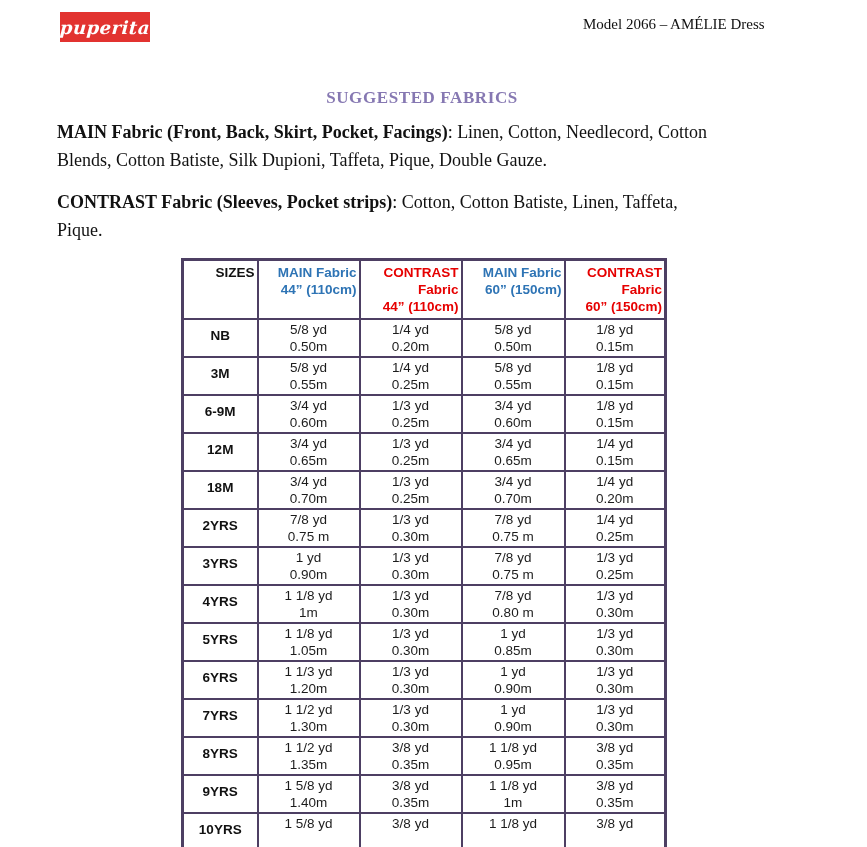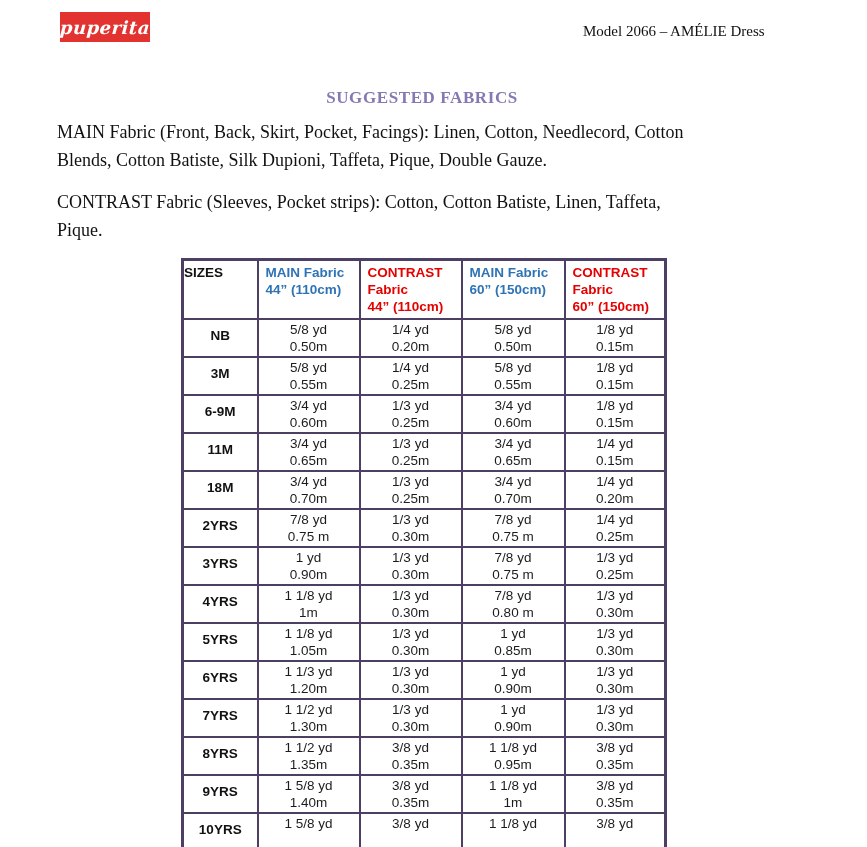--- a/index.html
+++ b/index.html
@@ -25,21 +25,21 @@
     color: #ffffff;
     font-family: "DejaVu Serif", serif;
     font-style: italic;
     font-weight: bold;
     font-size: 18px;
     letter-spacing: 0.5px;
     transform: skewX(-4deg);
   }
   .model-label {
     position: absolute;
-    left: 583px; top: 23px;
+    left: 583px; top: 16px;
     font-size: 15px;
     color: #111111;
     white-space: nowrap;
   }
 
   
   .content { position: absolute; left: 57px; top: 88px; width: 730px; }
 
   .doc-title {
     text-align: center;
@@ -48,39 +48,39 @@
     letter-spacing: 0.6px;
     color: #8678b2;
     margin: 0 0 10px 0;
   }
 
   .para {
     font-size: 18px;
     line-height: 28px;
     margin: 0 0 14px 0;
   }
-  .para .b { font-weight: normal; }
+  .para .b { font-weight: bold; }
 
   
   .fabric-table {
     margin-left: 124px;
     margin-top: 7px;
     border-collapse: collapse;
     table-layout: fixed;
     font-family: "Liberation Sans", sans-serif;
     font-size: 13.5px;
     border: 3px solid #4d3f63;
   }
   .fabric-table th, .fabric-table td {
     border: 2px solid #4d3f63;
     vertical-align: top;
     background: #ffffff;
   }
   .fabric-table thead th {
-    text-align: left;
+    text-align: right;
     font-weight: bold;
     padding: 3px 2px 3px 7px;
     line-height: 17px;
     height: 51px;
   }
   th.hdr-sizes { text-align: left; color: #111111; padding-left: 0 !important; }
   .hdr-blue { color: #2e74b5; }
   .hdr-red  { color: #e60000; }
 
   .fabric-table tbody th.size-cell {
@@ -202,21 +202,21 @@
     <td>
               <div class="yd">3/4 yd</div>
               <div class="m">0.60m</div>
             </td>
     <td>
               <div class="yd">1/8 yd</div>
               <div class="m">0.15m</div>
             </td>
   </tr>
           <tr>
-    <th class="size-cell">11M</th>
+    <th class="size-cell">12M</th>
     <td>
               <div class="yd">3/4 yd</div>
               <div class="m">0.65m</div>
             </td>
     <td>
               <div class="yd">1/3 yd</div>
               <div class="m">0.25m</div>
             </td>
     <td>
               <div class="yd">3/4 yd</div>

